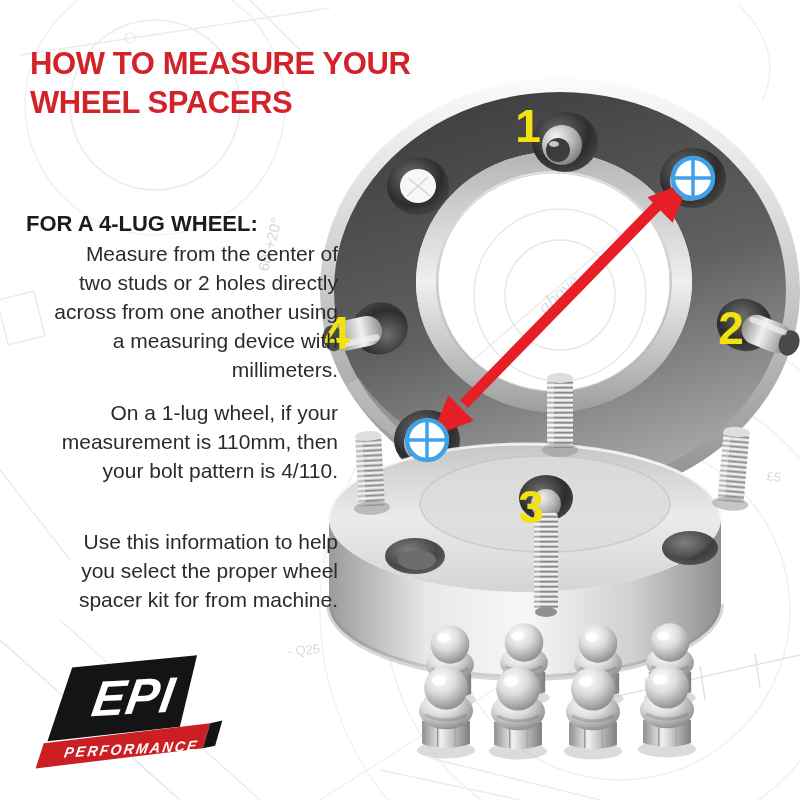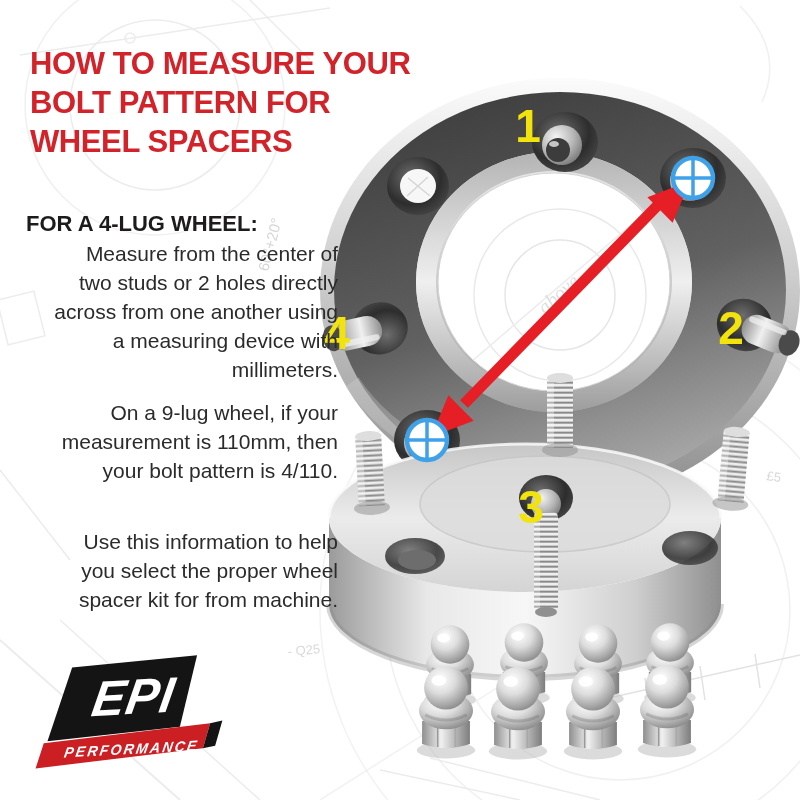--- a/index.html
+++ b/index.html
@@ -240,35 +240,34 @@
       <polygon points="8,84 184,72 175,98 -2,110" fill="#cb1f24"></polygon>
       <polygon points="184,72 197,70 188,96 175,98" fill="#141414"></polygon>
       <text class="epi-text" transform="translate(58,58) skewX(-12)">EPI</text>
       <text class="perf-text" transform="translate(28,100) skewX(-12)">PERFORMANCE</text>
     </g>
   </svg>
 
   <div class="copy">
     <div class="page-title">
       <div>HOW TO MEASURE YOUR</div>
-      <div>BOLT PATTERN FOR</div>
       <div>WHEEL SPACERS</div>
     </div>
 
     <div class="blk blk-4lug">
       <div class="sec-head">FOR A 4-LUG WHEEL:</div>
       <div class="body-text">Measure from the center of
 two studs or 2 holes directly
 across from one another using
 a measuring device with
 millimeters.</div>
     </div>
 
     <div class="blk blk-example">
-      <div class="body-text">On a 9-lug wheel, if your
+      <div class="body-text">On a 1-lug wheel, if your
 measurement is 110mm, then
 your bolt pattern is 4/110.</div>
     </div>
 
     <div class="blk blk-note">
       <div class="body-text">Use this information to help
 you select the proper wheel
 spacer kit for from machine.</div>
     </div>
   </div>

